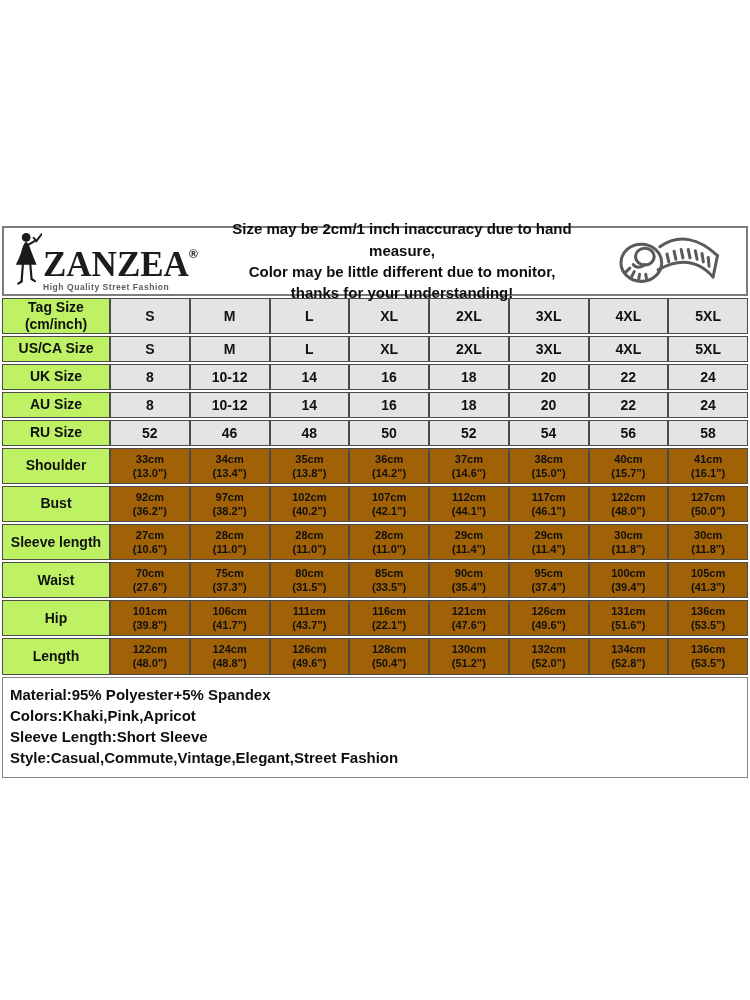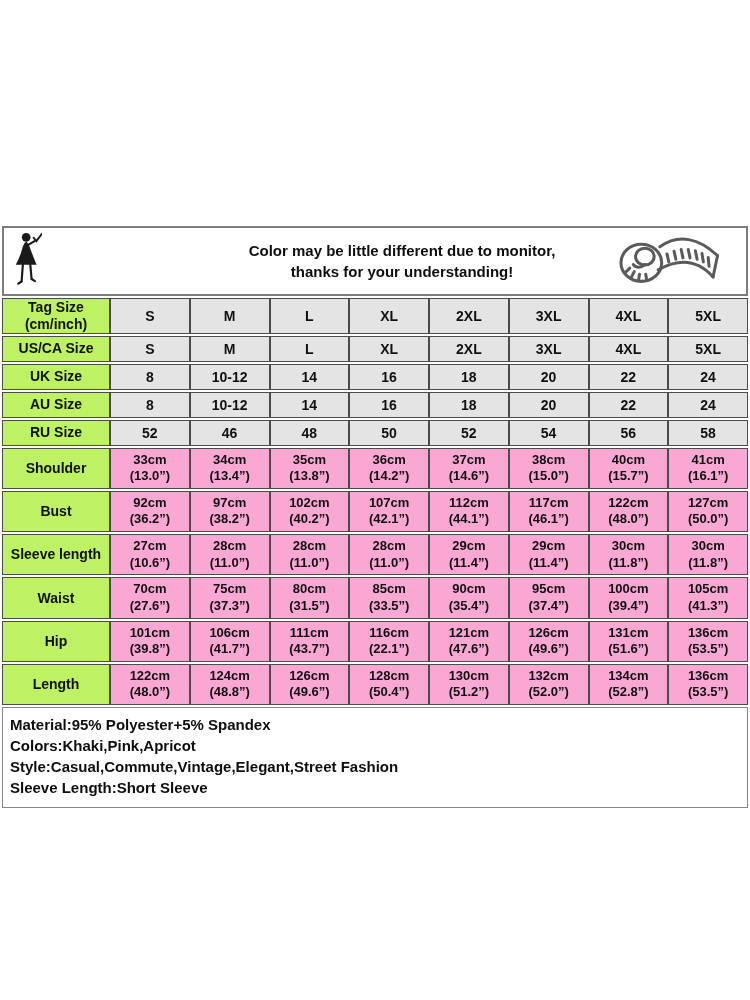--- a/index.html
+++ b/index.html
@@ -47,21 +47,21 @@
     table-layout: fixed;
     background: #fff;
   }
   .size-table th, .size-table td {
     border: 1px solid #4b4b4b;
     text-align: center; vertical-align: middle;
     font-weight: 700; color: #101010;
   }
   .size-table th.row-label { background: #bef264; font-size: 14px; line-height: 1.2; }
   .size-table td.size    { background: #e4e4e4; font-size: 14px; height: 26px; }
-  .size-table td.measure { background: #f9a8d4; font-size: 13px; line-height: 1.28; padding: 3px 0; }
+  .size-table td.measure { background: #a16207; font-size: 11px; line-height: 1.28; padding: 3px 0; }
   .multiline { white-space: pre-line; }
 
   
   .details-box {
     border: 1.5px solid #868686;
     background: #fff;
     padding: 6px 20px 9px 7px;
     font-weight: 700; font-size: 15px; line-height: 1.4; color: #0e0e0e;
   }
 </style>
@@ -82,22 +82,27 @@
             <g stroke="#1a1a1a" stroke-width="2.6" stroke-linecap="round" fill="none">
               <path d="M13 40 L 11.5 60"></path>
               <path d="M22 40 L 23.5 57"></path>
               <path d="M11.5 60 L 7.5 62.5"></path>
               <path d="M23.5 57 L 27.5 59.5"></path>
               <path d="M19.5 16 L 27 11.5"></path>
             </g>
             <path d="M26 7.5 l 3.2 4 l 6.5 -8.5" stroke="#1a1a1a" stroke-width="2.4" fill="none" stroke-linecap="round"></path>
           </svg>
         </span>
+        <span class="logo-text">
+          <span class="brand-row"><span>ZANZEA</span><span class="reg-mark">®</span></span>
+          <div class="tagline">High Quality Street Fashion</div>
+        </span>
       </div>
       <div class="disclaimer">
+        <div>Size may be 2cm/1 inch inaccuracy due to hand measure,</div>
         <div>Color may be little different due to monitor,</div>
         <div>thanks for your understanding!</div>
       </div>
       <div class="tape-wrap">
         <svg width="118" height="62" viewBox="0 0 130 70" aria-hidden="true">
           <g fill="none" stroke="#5a5a5a" stroke-width="3.4" stroke-linecap="round">
             <ellipse cx="36" cy="37" rx="23" ry="21"></ellipse>
             <ellipse cx="40" cy="30" rx="10.5" ry="9.5"></ellipse>
             <path d="M40 39 C 36 43, 30 43, 27 39"></path>
             <path d="M18 48 L 23 43"></path>
@@ -294,18 +299,18 @@
 (52.8”)</td>
             <td class="measure multiline">136cm
 (53.5”)</td>
           </tr>
         </tbody>
     </table>
 
     <div class="details-box">
       <div>Material:95% Polyester+5% Spandex</div>
       <div>Colors:Khaki,Pink,Apricot</div>
+      <div>Sleeve Length:Short Sleeve</div>
       <div>Style:Casual,Commute,Vintage,Elegant,Street Fashion</div>
-      <div>Sleeve Length:Short Sleeve</div>
     </div>
 
   </div>
 </div>
 
 </body></html>

